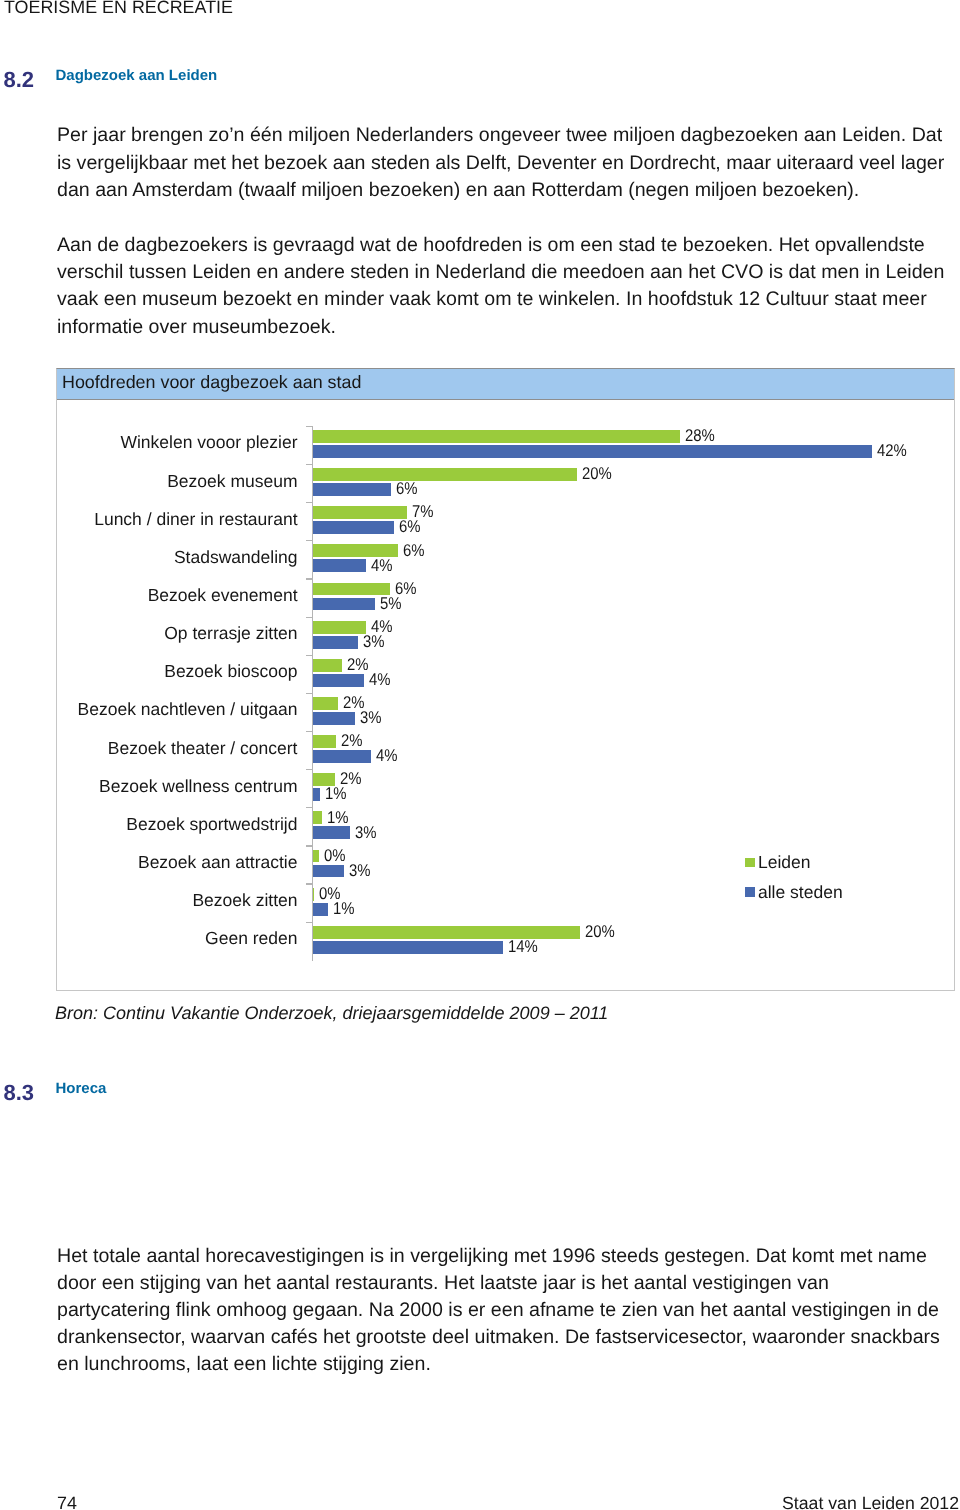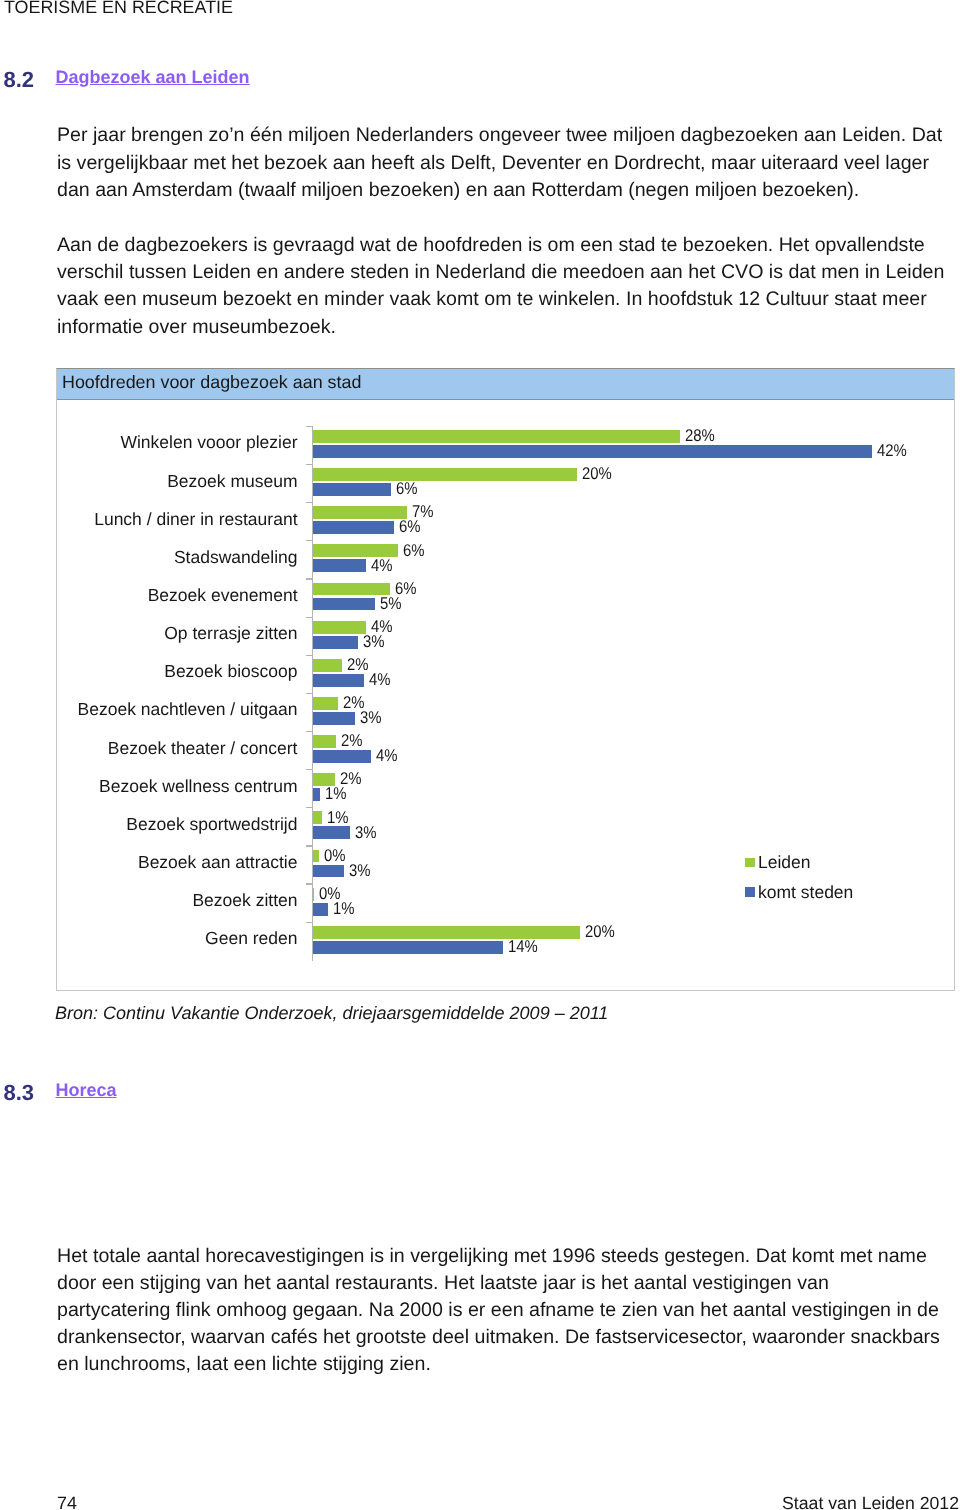--- a/index.html
+++ b/index.html
@@ -5,21 +5,21 @@
   html,body{margin:0;padding:0;}
   body{width:960px;height:1510px;background:#ffffff;
        font-family:"Liberation Sans",sans-serif;color:#171717;
        position:relative;overflow:hidden;-webkit-font-smoothing:antialiased;text-rendering:geometricPrecision;}
   .page{position:absolute;left:0;top:0;width:960px;height:1161px;}
 
   
   .runhead{position:absolute;left:4px;top:-3px;font-size:17.9px;color:#171717;white-space:nowrap;}
 
   
-  .sec-h{position:absolute;color:#8b5cf6;font-weight:bold;font-size:18px;white-space:nowrap;text-decoration:underline;}
+  .sec-h{position:absolute;color:#0369a1;font-weight:bold;font-size:15px;white-space:nowrap;}
   .sec-num{position:absolute;color:#32337b;font-weight:bold;font-size:22px;}
 
   
   .para{position:absolute;font-size:19.62px;line-height:28.6px;text-align:left;color:#171717;}
 
   
   .chartbox{position:absolute;left:56px;top:368px;width:899px;height:623px;
             border:1px solid #c6c6c6;border-top:1px solid #8e8e8e;box-sizing:border-box;background:#fff;}
   .chart-title{position:absolute;left:0;top:0;width:100%;height:30.5px;
                background:#a0c8ee;border-bottom:1px solid #8e8e8e;box-sizing:border-box;}
@@ -43,21 +43,21 @@
 </head>
 <body>
 
 <div class="page">
 
   <div class="runhead">TOERISME EN RECREATIE</div>
 
   <div class="sec-num" style="left:3.5px;top:67px;">8.2</div>
   <div class="sec-h" style="left:55.5px;top:67px;">Dagbezoek aan Leiden</div>
 
-  <div class="para" style="left:57px;top:122px;width:888px;line-height:27.5px;">Per jaar brengen zo’n één miljoen Nederlanders ongeveer twee miljoen dagbezoeken aan Leiden. Dat is vergelijkbaar met het bezoek aan heeft als Delft, Deventer en Dordrecht, maar uiteraard veel lager dan aan Amsterdam (twaalf miljoen bezoeken) en aan Rotterdam (negen miljoen bezoeken).</div>
+  <div class="para" style="left:57px;top:122px;width:888px;line-height:27.5px;">Per jaar brengen zo’n één miljoen Nederlanders ongeveer twee miljoen dagbezoeken aan Leiden. Dat is vergelijkbaar met het bezoek aan steden als Delft, Deventer en Dordrecht, maar uiteraard veel lager dan aan Amsterdam (twaalf miljoen bezoeken) en aan Rotterdam (negen miljoen bezoeken).</div>
   <div class="para" style="left:57px;top:231.5px;width:888px;line-height:27.4px;">Aan de dagbezoekers is gevraagd wat de hoofdreden is om een stad te bezoeken. Het opvallendste verschil tussen Leiden en andere steden in Nederland die meedoen aan het CVO is dat men in Leiden vaak een museum bezoekt en minder vaak komt om te winkelen. In hoofdstuk 12 Cultuur staat meer informatie over museumbezoek.</div>
 
   <div class="chartbox">
     <div class="chart-title">
       <span>Hoofdreden voor dagbezoek aan stad</span>
     </div>
     <div class="plot" id="plot" style="left: 0px; top: 0px; width: 898px; height: 621px;">
         <div class="axis" style="left: 254.5px; top: 56.8px; width: 1.3px; height: 534.96px;"></div>
         <div class="tick" style="left: 248.5px; top: 56.8px; width: 6px; height: 1.2px;"></div>
         <div class="cat-label" style="right: 657.5px; top: 63.47px;">Winkelen vooor plezier</div>
@@ -141,21 +141,21 @@
         <div class="cat-label" style="right: 657.5px; top: 559.29px;">Geen reden</div>
         <div class="bar" style="left: 255.5px; top: 556.82px; width: 267.33px; height: 12.9px; background: rgb(154, 203, 60);"></div>
         <div class="bar-val" style="left: 527.83px; top: 553.02px;">20%</div>
         <div class="bar" style="left: 255.5px; top: 571.82px; width: 190.19px; height: 12.9px; background: rgb(71, 105, 175);"></div>
         <div class="bar-val" style="left: 450.69px; top: 568.02px;">14%</div>
       </div>
     <div id="legend" style="position: absolute; left: 688px; top: 488px;">
         <div class="legend-sw" style="left: 0px; top: 0.5px; background: rgb(154, 203, 60);"></div>
         <div class="legend-item" style="left: 13px; top: -4.6px; text-align: center;">Leiden</div>
         <div class="legend-sw" style="left: 0px; top: 30.4px; background: rgb(71, 105, 175);"></div>
-        <div class="legend-item" style="left: 13px; top: 25.3px;">komt steden</div>
+        <div class="legend-item" style="left: 13px; top: 25.3px;">alle steden</div>
       </div>
   </div>
 
   <div class="source" style="left:55px;top:1003px;text-align:center;">Bron: Continu Vakantie Onderzoek, driejaarsgemiddelde 2009 – 2011</div>
 
   <div class="sec-num" style="left:3.5px;top:1079.5px;">8.3</div>
   <div class="sec-h" style="left:55.5px;top:1079.5px;">Horeca</div>
 
   <div class="para" style="left:57px;top:1243px;width:888px;line-height:27.1px;">Het totale aantal horecavestigingen is in vergelijking met 1996 steeds gestegen. Dat komt met name door een stijging van het aantal restaurants. Het laatste jaar is het aantal vestigingen van partycatering flink omhoog gegaan. Na 2000 is er een afname te zien van het aantal vestigingen in de drankensector, waarvan cafés het grootste deel uitmaken. De fastservicesector, waaronder snackbars en lunchrooms, laat een lichte stijging zien.</div>
 

